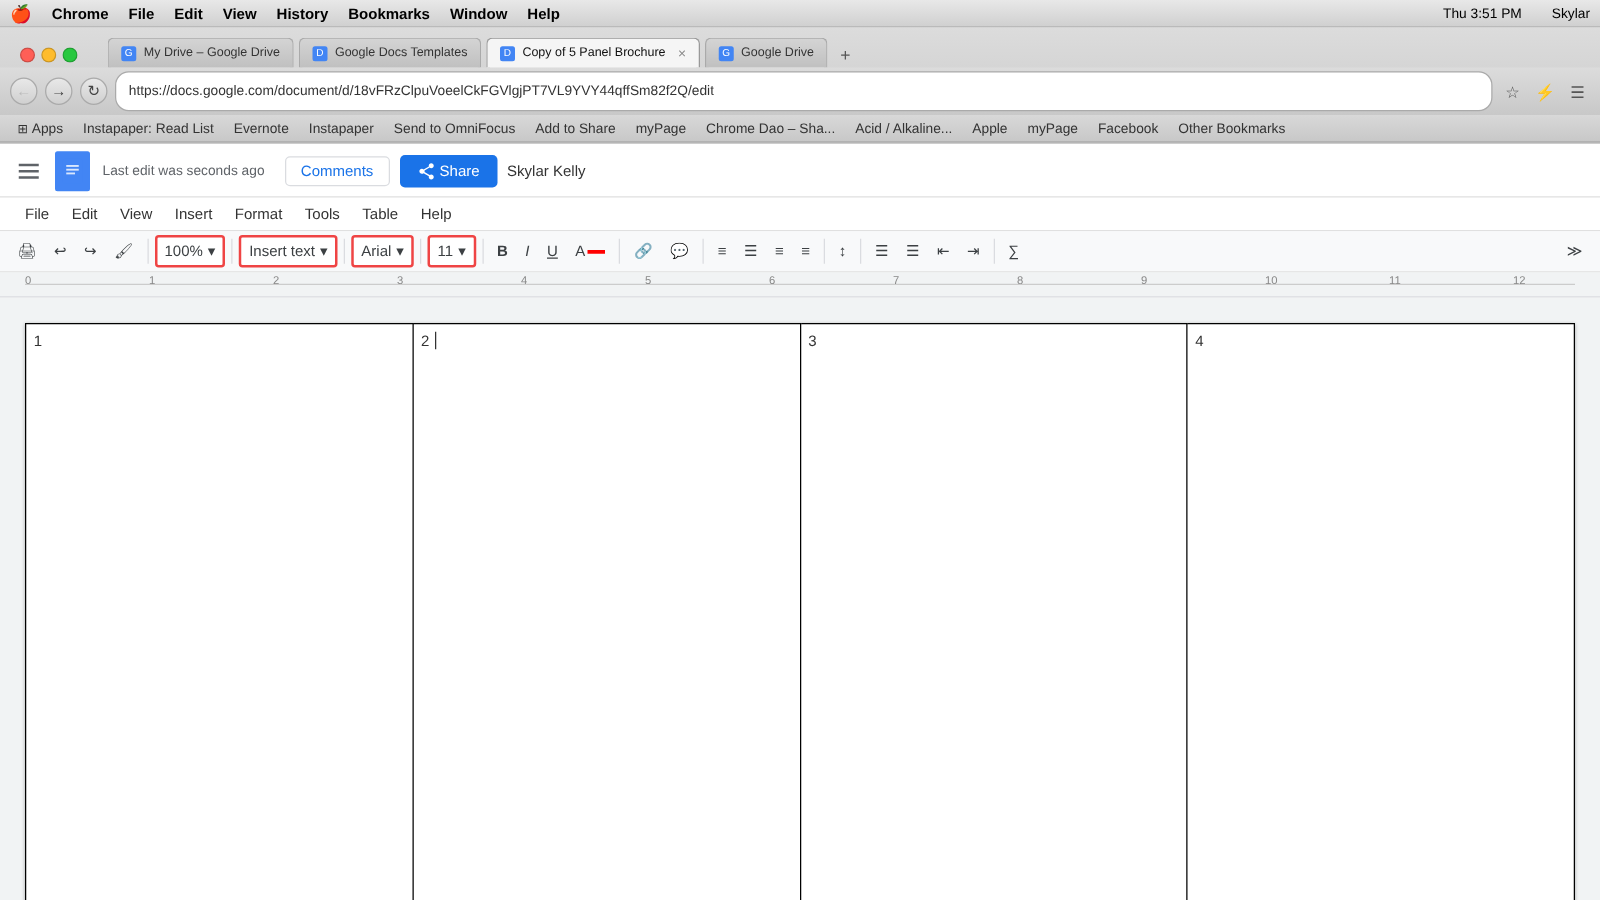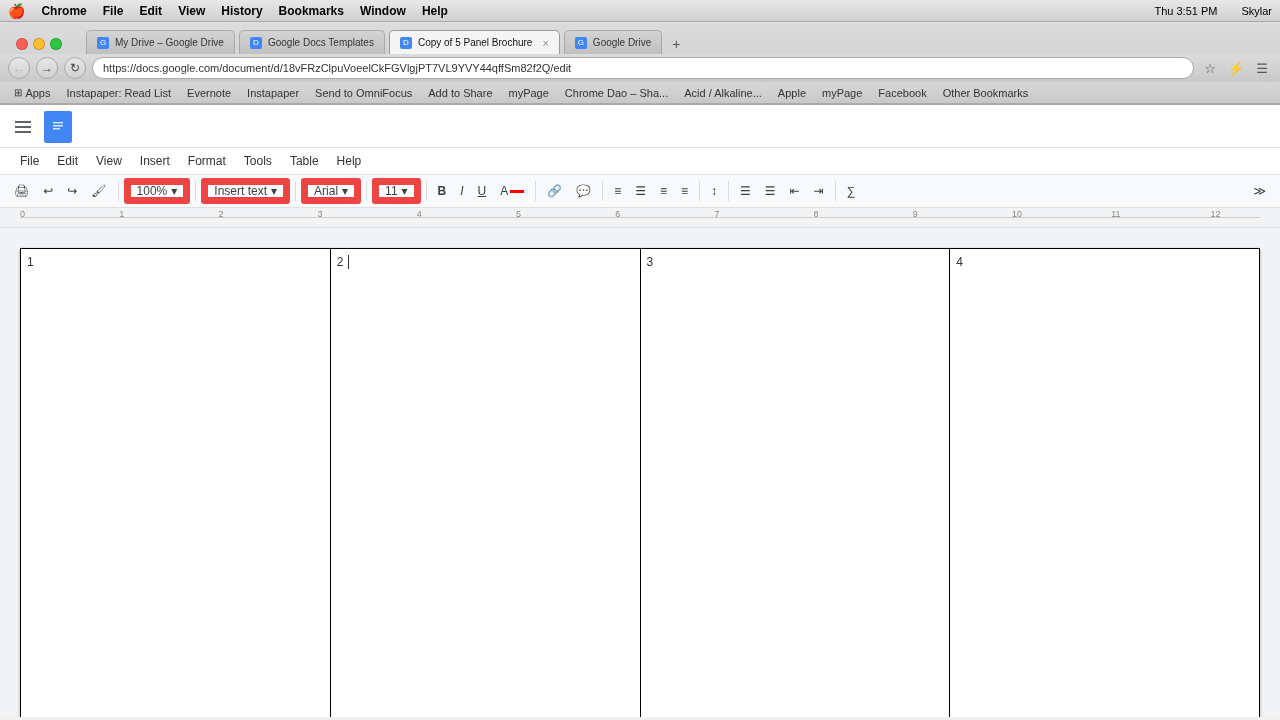--- a/index.html
+++ b/index.html
@@ -88,21 +88,21 @@
       width: 22px; height: 22px;
       border-radius: 50%;
       background: linear-gradient(to bottom, #e8e8e8, #d0d0d0);
       border: 1px solid #aaa;
       display: flex; align-items: center; justify-content: center;
       cursor: pointer; font-size: 12px; color: #444;
     }
     .nav-btn.disabled { color: #bbb; cursor: default; }
     #address-bar {
       flex: 1;
-      height: 22px;
+      height: 32px;
       border-radius: 11px;
       border: 1px solid #aaa;
       background: white;
       padding: 0 10px;
       font-size: 11px;
       display: flex; align-items: center;
       overflow: hidden;
     }
     #address-bar span { color: #333; font-size: 11px; overflow: hidden; text-overflow: ellipsis; white-space: nowrap; }
     .toolbar-icon { width: 20px; height: 20px; display: flex; align-items: center; justify-content: center; cursor: pointer; font-size: 13px; color: #555; }
@@ -224,21 +224,21 @@
       background: transparent;
       border-radius: 3px;
       cursor: pointer;
       font-size: 12px;
       color: #3c4043;
       display: flex; align-items: center; gap: 2px;
     }
     .tb-dropdown {
       height: 26px;
       padding: 0 6px;
-      border: 7px solid #ef4444;
+      border: 2px solid #ef4444;
       border-radius: 3px;
       background: white;
       font-size: 12px;
       cursor: pointer;
       display: flex; align-items: center; gap: 4px;
       color: #3c4043;
     }
     .tb-bold { font-weight: bold; }
     .tb-italic { font-style: italic; }
     .tb-underline { text-decoration: underline; }
@@ -414,20 +414,31 @@
       <div class="hamburger-line"></div>
       <div class="hamburger-line"></div>
     </div>
     <div id="doc-icon">
       <svg width="16" height="20" viewBox="0 0 16 20">
         <rect width="16" height="20" rx="2" fill="#4285f4"></rect>
         <rect x="3" y="5" width="10" height="1.5" fill="white" opacity="0.8"></rect>
         <rect x="3" y="8" width="10" height="1.5" fill="white" opacity="0.8"></rect>
         <rect x="3" y="11" width="7" height="1.5" fill="white" opacity="0.8"></rect>
       </svg>
+    </div>
+    <div id="header-right">
+      <span id="last-edit" style="font-size:11px;color:#5f6368;margin-right:8px;">Last edit was seconds ago</span>
+      <button id="comments-btn">Comments</button>
+      <button id="share-btn">
+        <svg width="14" height="14" viewBox="0 0 14 14" fill="white">
+            <path d="M11 9.5c-.5 0-1 .2-1.3.5L5.6 7.6C5.7 7.3 5.7 7.1 5.7 7s0-.3-.1-.6l4.1-2.4c.3.3.8.5 1.3.5 1.1 0 2-.9 2-2S12.1.5 11 .5 9 1.4 9 2.5c0 .2 0 .4.1.6L4.9 5.5C4.6 5.2 4.1 5 3.5 5c-1.1 0-2 .9-2 2s.9 2 2 2c.6 0 1.1-.2 1.4-.5l4.2 2.4c0 .2-.1.4-.1.6 0 1.1.9 2 2 2s2-.9 2-2-.9-2-2-2z"></path>
+          </svg>
+        <span>Share</span>
+      </button>
+      <span id="user-account">Skylar Kelly</span>
     </div>
   </div>
 
   <div id="docs-menubar">
     <span class="docs-menu-item">File</span>
     <span class="docs-menu-item">Edit</span>
     <span class="docs-menu-item">View</span>
     <span class="docs-menu-item">Insert</span>
     <span class="docs-menu-item">Format</span>
     <span class="docs-menu-item">Tools</span>

